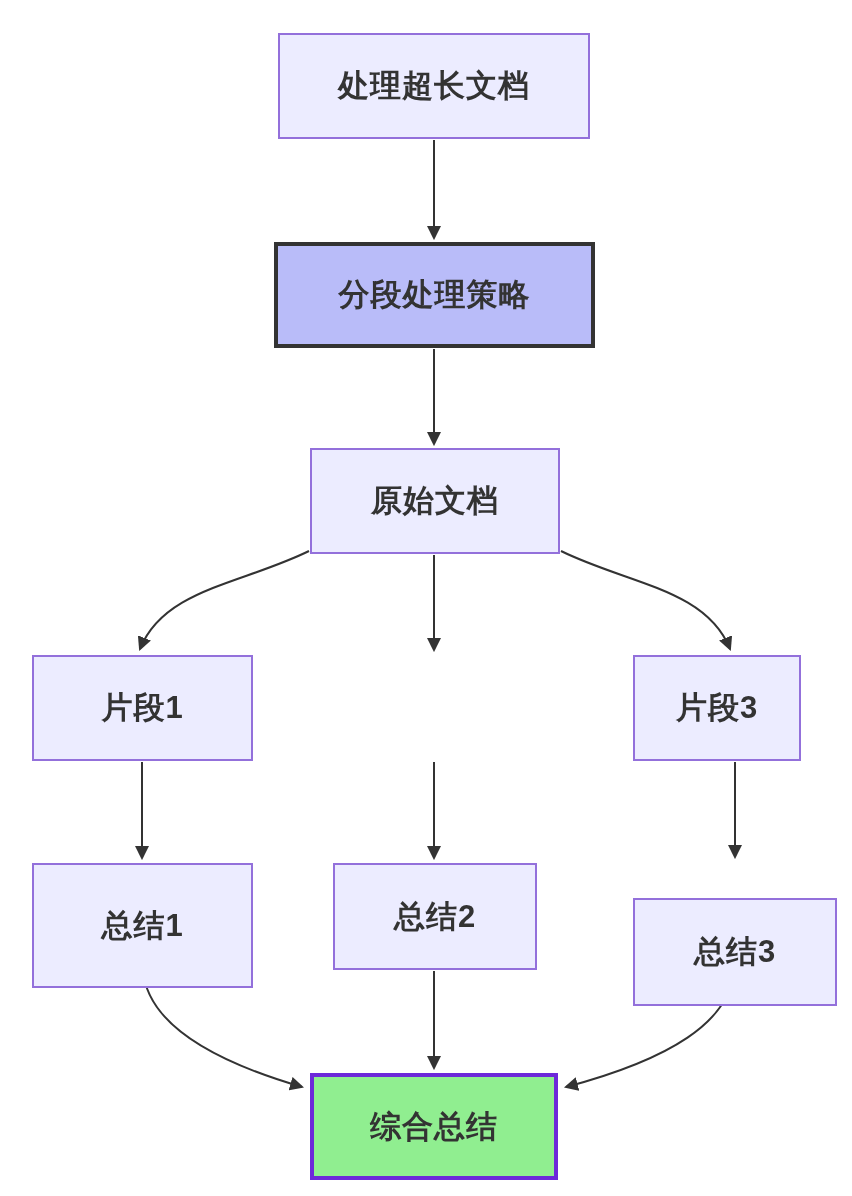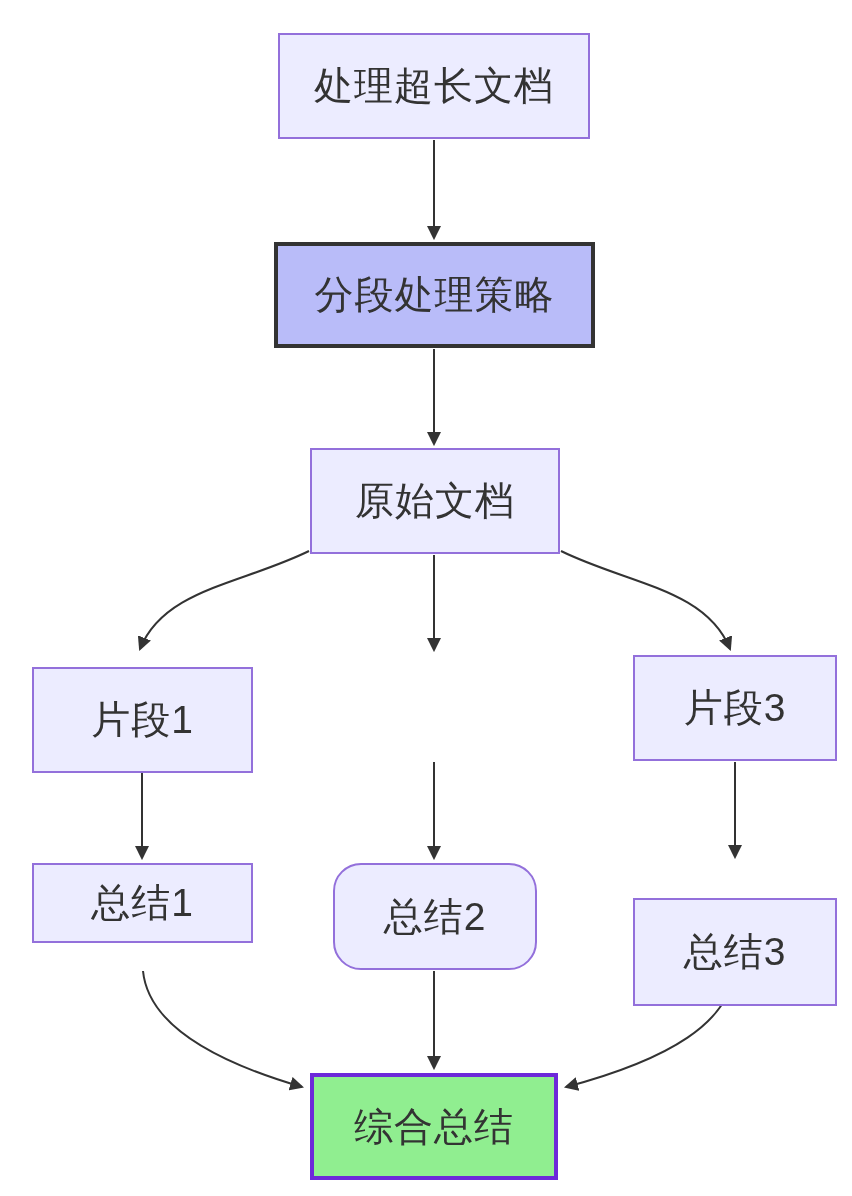--- a/index.html
+++ b/index.html
@@ -29,24 +29,25 @@
   }
   .node {
     position: absolute;
     box-sizing: border-box;
     display: flex;
     align-items: center;
     justify-content: center;
     background: #ECECFF;
     border: 2px solid #9370DB;
     color: #333333;
-    font-size: 39px;
+    font-size: 31px;
     letter-spacing: 1px;
     text-align: center;
     white-space: nowrap;
+    font-weight: bold;
   }
   .node.highlight {
     background: #B9BCF9;
     border: 4px solid #333333;
   }
   .node.result {
     background: #90EE90;
     border: 4px solid #6d28d9;
   }
 </style>
@@ -74,30 +75,30 @@
     </svg>
 <div class="node" style="left: 278px; top: 33px; width: 312px; height: 106px;">
       <span>处理超长文档</span>
     </div>
     <div class="node highlight" style="left: 274px; top: 242px; width: 321px; height: 106px; text-align: center;">
       <span>分段处理策略</span>
     </div>
     <div class="node" style="left: 310px; top: 448px; width: 250px; height: 106px;">
       <span>原始文档</span>
     </div>
-    <div class="node" style="left: 32px; top: 655px; width: 221px; height: 106px; margin-top: 12px;">
+    <div class="node" style="left: 32px; top: 655px; width: 221px; height: 106px;">
       <span>片段1</span>
     </div>
-    <div class="node" style="left: 633px; top: 655px; width: 204px; height: 106px;">
+    <div class="node" style="left: 633px; top: 655px; width: 168px; height: 106px;">
       <span>片段3</span>
     </div>
-    <div class="node" style="left: 32px; top: 863px; width: 221px; height: 80px;">
+    <div class="node" style="left: 32px; top: 863px; width: 221px; height: 125px;">
       <span>总结1</span>
     </div>
-    <div class="node" style="left: 333px; top: 863px; width: 204px; height: 107px; border-radius: 28px;">
+    <div class="node" style="left: 333px; top: 863px; width: 204px; height: 107px;">
       <span>总结2</span>
     </div>
     <div class="node" style="left: 633px; top: 862px; width: 204px; height: 108px; margin-top: 36px;">
       <span>总结3</span>
     </div>
     <div class="node result" style="left: 310px; top: 1073px; width: 248px; height: 107px;">
       <span>综合总结</span>
     </div>
   </div>
 

